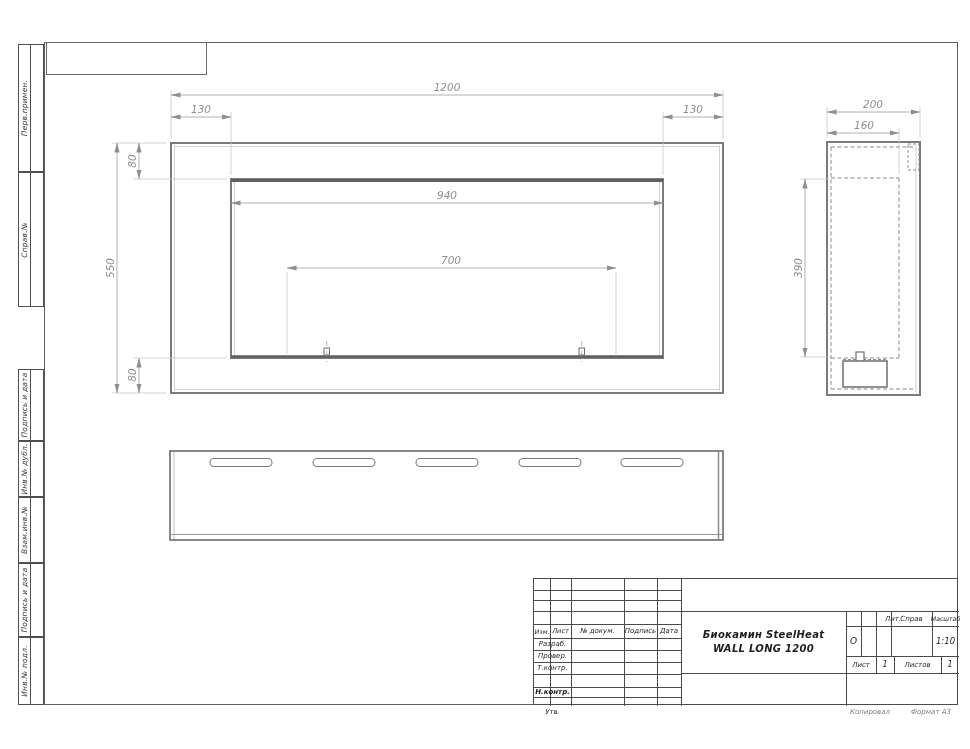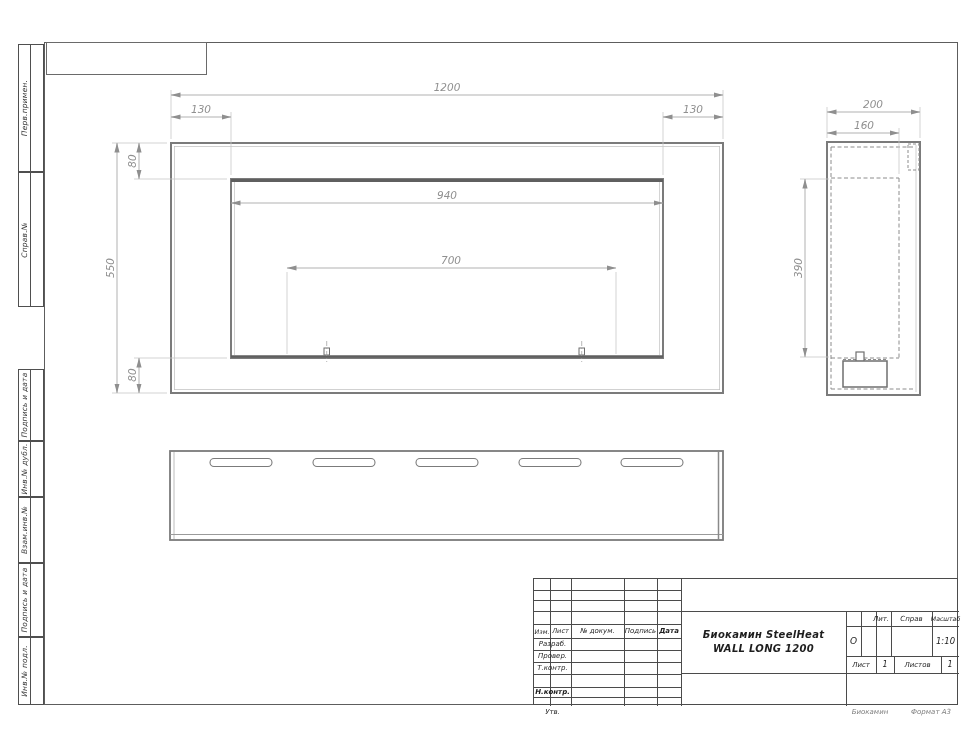--- a/index.html
+++ b/index.html
@@ -198,42 +198,42 @@
     <div class="hl" style="top:108px;left:0;width:147px;"></div>
     <div class="hl" style="top:118px;left:0;width:147px;"></div>
     <div class="hl" style="top:47px;left:312px;width:113px;"></div>
     <div class="hl" style="top:77px;left:312px;width:113px;"></div>
     <div class="hl" style="top:94px;left:147px;width:278px;"></div>
 
     <div class="cell" style="left:0;top:45px;width:16px;height:14px;font-size:6.3px;">Изм.</div>
     <div class="cell" style="left:16px;top:45px;width:21px;height:14px;font-size:6.6px;">Лист</div>
     <div class="cell" style="left:37px;top:45px;width:53px;height:14px;">№ докум.</div>
     <div class="cell" style="left:90px;top:45px;width:33px;height:14px;">Подпись</div>
-    <div class="cell" style="left:123px;top:45px;width:24px;height:14px;font-weight:bold;">Дата</div>
+    <div class="cell" style="left:123px;top:45px;width:24px;height:14px;">Дата</div>
 
     <div class="cell" style="left:0;top:59px;width:37px;height:12px;">Разраб.</div>
     <div class="cell" style="left:0;top:71px;width:37px;height:12px;">Провер.</div>
     <div class="cell" style="left:0;top:83px;width:37px;height:12px;">Т.контр.</div>
     <div class="cell" style="left:0;top:108px;width:37px;height:10px;font-weight:bold;">Н.контр.</div>
     <div class="cell" style="left:0;top:118px;width:37px;height:9px;margin-top:10px;">Утв.</div>
 
     <div class="cell doc-title" style="left:147px;top:32px;width:165px;height:62px;">
       <span>Биокамин SteelHeat</span>
       <span>WALL LONG 1200</span>
     </div>
 
-    <div class="cell" style="left:312px;top:32px;width:45px;height:15px;padding-left:25px;">Лит.</div>
+    <div class="cell" style="left:324px;top:32px;width:45px;height:15px;padding-left:25px;">Лит.</div>
     <div class="cell" style="left:357px;top:32px;width:41px;height:15px;">Справ</div>
     <div class="cell" style="left:398px;top:32px;width:27px;height:15px;font-size:6.2px;">Масштаб</div>
     <div class="cell" style="left:312px;top:47px;width:15px;height:30px;font-size:9px;">О</div>
     <div class="cell" style="left:398px;top:47px;width:27px;height:30px;font-size:8.5px;">1:10</div>
 
     <div class="cell" style="left:312px;top:77px;width:30px;height:17px;">Лист</div>
     <div class="cell" style="left:342px;top:77px;width:18px;height:17px;font-size:8px;">1</div>
     <div class="cell" style="left:360px;top:77px;width:47px;height:17px;">Листов</div>
     <div class="cell" style="left:407px;top:77px;width:18px;height:17px;font-size:8px;">1</div>
 
   </div>
 
-  <div class="footer-note" style="left:840px;top:708px;width:60px;">Биокамин</div>
+  <div class="footer-note" style="left:840px;top:708px;width:60px;">Копировал</div>
   <div class="footer-note" style="left:901px;top:708px;width:60px;">Формат А3</div>
 
 </div>
 
 </body></html>

